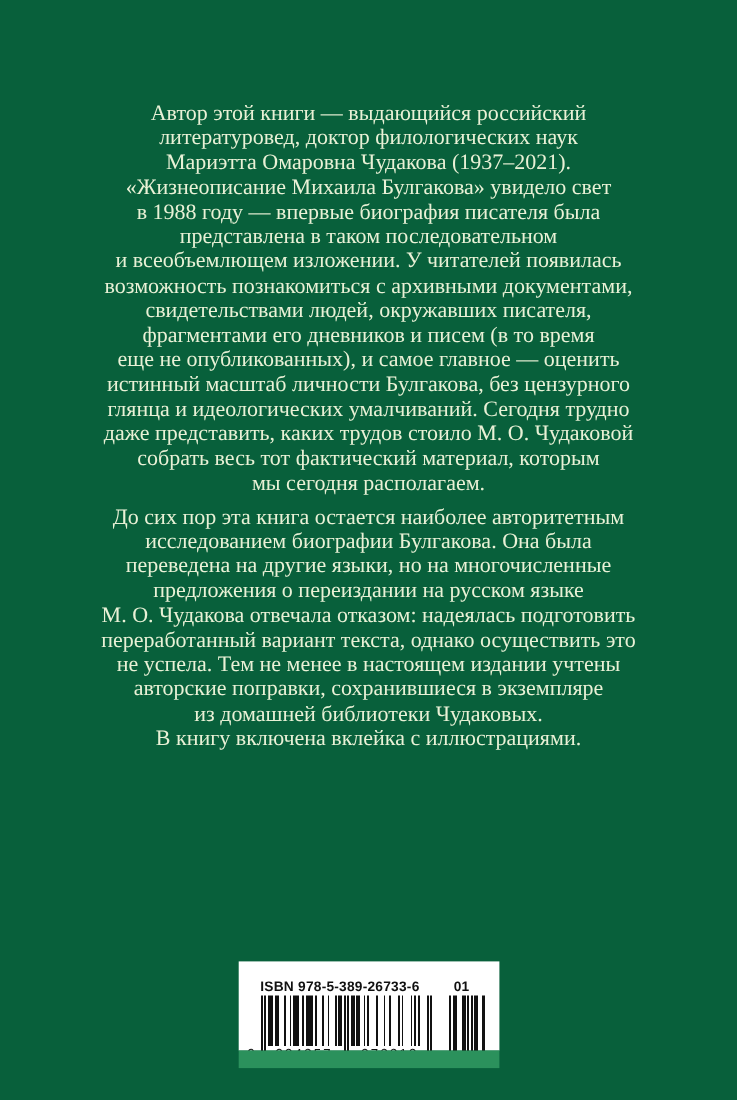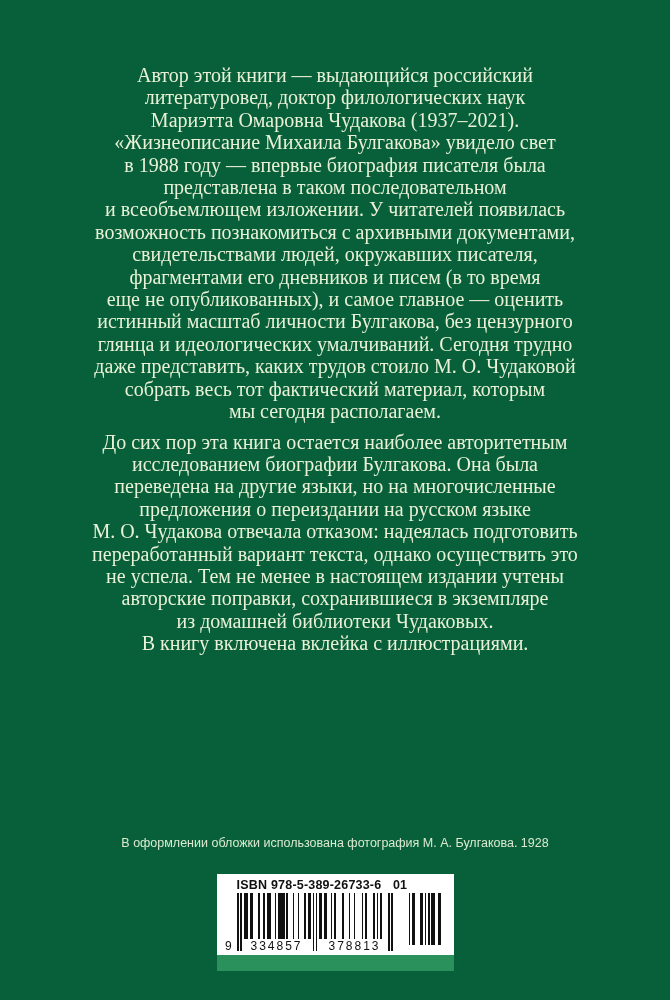--- a/index.html
+++ b/index.html
@@ -6,21 +6,21 @@
   .cover{
     position:relative;
     width:670px;height:1000px;
     margin:0 auto;
     background:#08603b;
     overflow:hidden;
     font-family:"Liberation Serif", serif;
   }
   .text-block{
     position:absolute;
-    top:64px;left:50%;
+    top:92px;left:50%;
     transform:translateX(-50%);
     width:564px;
     text-align:center;
     color:#e9f1d6;
     font-size:20px;
     line-height:22.4px;
   }
   .para{
     margin:0;
     white-space:pre-line;
@@ -35,33 +35,33 @@
     font-family:"Liberation Sans", sans-serif;
     font-size:12.5px;
     line-height:20.5px;
   }
   .barcode-box{
     position:absolute;
     left:217px;top:874px;
     width:237px;height:81px;
     background:#ffffff;
     box-sizing:border-box;
-    padding:4px 8px 3px 8px;
+    padding:16px 8px 3px 8px;
     color:#111111;
   }
   .bc-row-top{
     display:flex;
     height:14px;
     font-family:"Liberation Sans", sans-serif;
     font-weight:bold;
     font-size:12.5px;
     line-height:14px;
   }
   .bc-isbn{width:168px;text-align:center;letter-spacing:0.2px;}
-  .bc-addon-label{flex:1;}
+  .bc-addon-label{flex:1;text-align:center;}
   .bc-row-bars{display:flex;margin-top:1px;}
   .bc-bars-wrap{position:relative;width:168px;height:58px;}
   .bars-main{
     position:absolute;left:12px;top:0;
     width:156px;height:58px;
     shape-rendering:crispEdges;
   }
   .bars-main rect, .bars-addon rect{fill:#111111;}
   .bc-digit{
     position:absolute;bottom:-1px;
@@ -111,21 +111,20 @@
 предложения о переиздании на русском языке
 М. О. Чудакова отвечала отказом: надеялась подготовить
 переработанный вариант текста, однако осуществить это
 не успела. Тем не менее в настоящем издании учтены
 авторские поправки, сохранившиеся в экземпляре
 из домашней библиотеки Чудаковых.
 В книгу включена вклейка с иллюстрациями.</p>
   </div>
 
   <div class="credit" style="color: rgb(220, 234, 208);">
-    <div>В оформлении обложки использована фотография М. А. Булгакова. 1928</div>
   </div>
 
   <div class="barcode-box" style="background: rgb(255, 255, 255);">
     <div class="bc-row-top">
       <div class="bc-isbn">ISBN 978-5-389-26733-6</div>
       <div class="bc-addon-label">01</div>
     </div>
     <div class="bc-row-bars">
       <div class="bc-bars-wrap">
         <svg id="ean13-svg" class="bars-main" preserveAspectRatio="none" viewBox="0 0 95 58">

